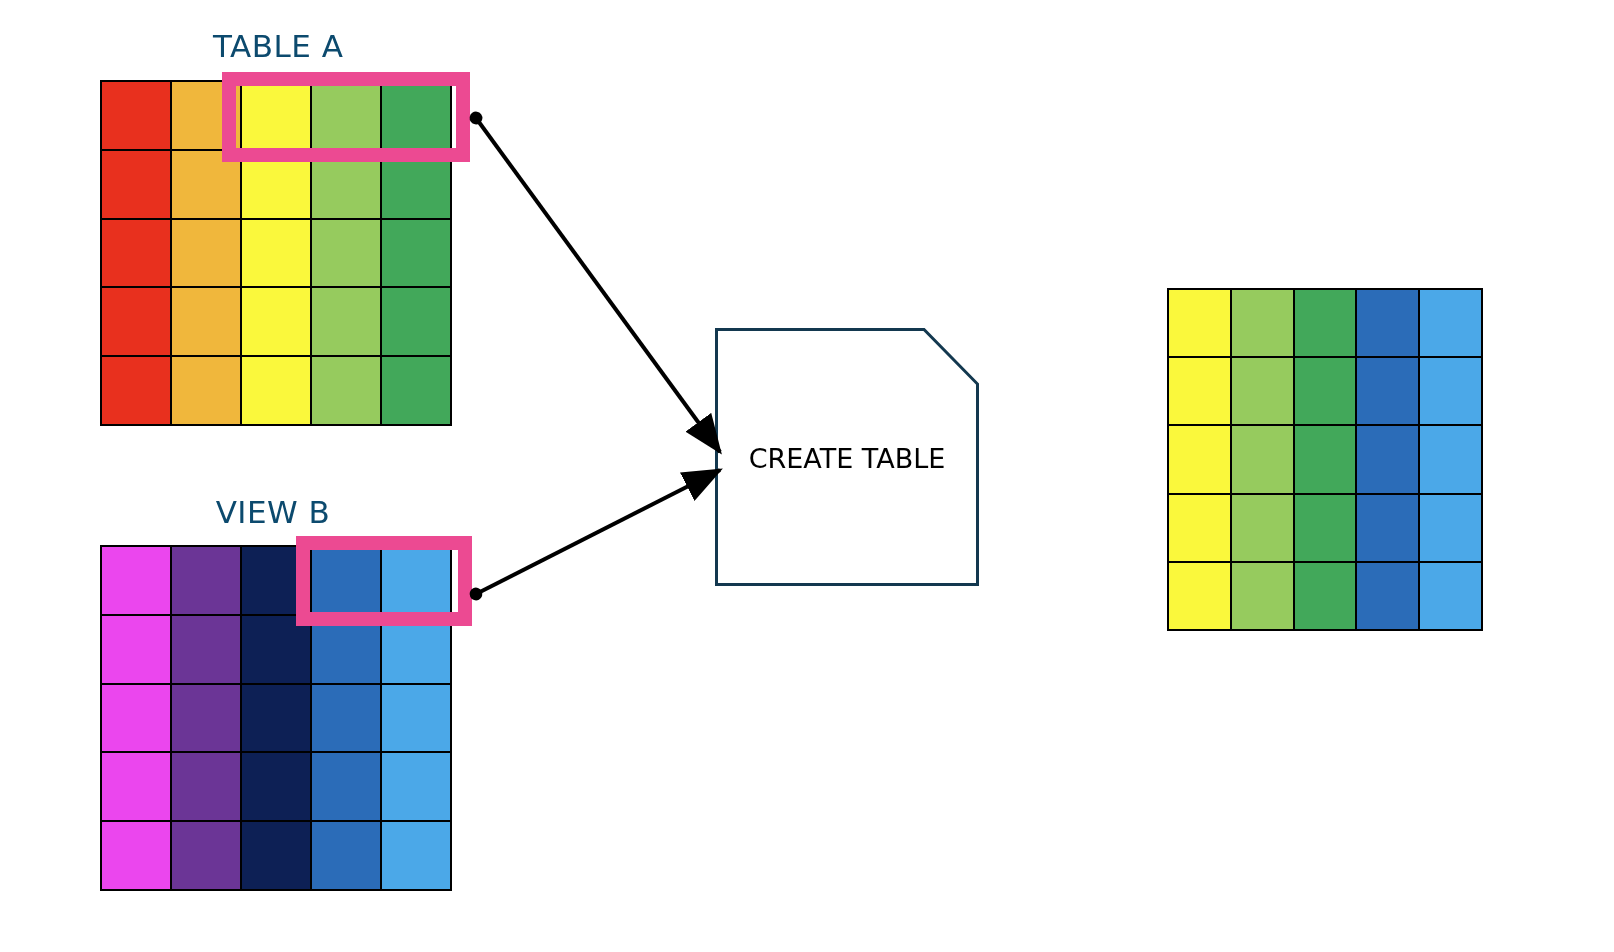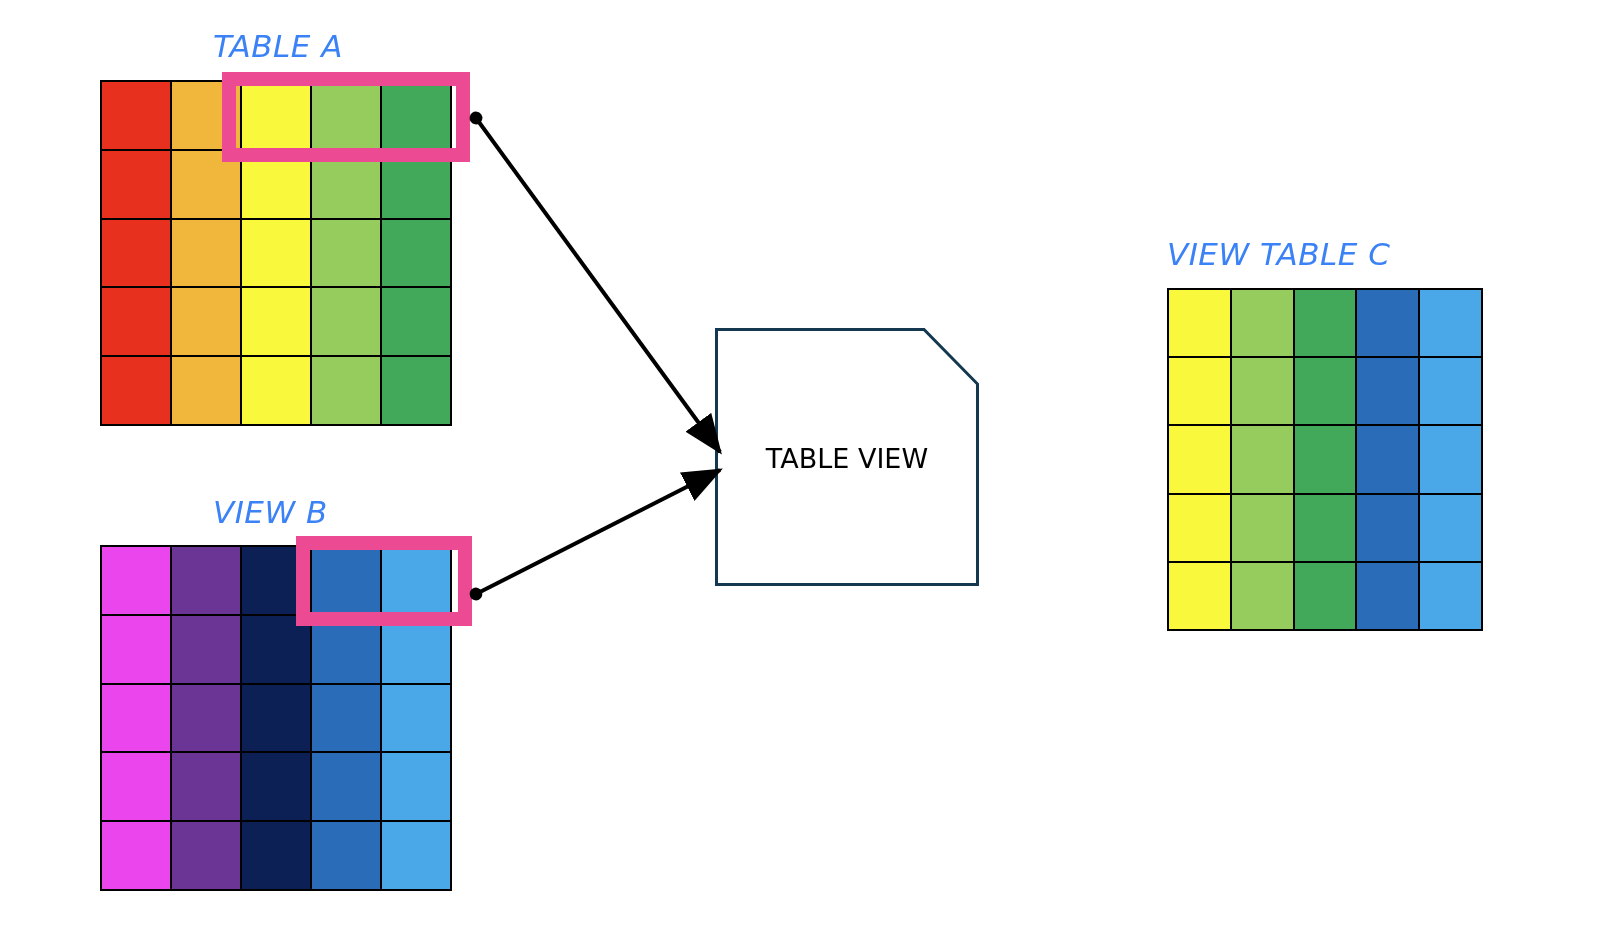--- a/index.html
+++ b/index.html
@@ -19,24 +19,24 @@
     background: #ffffff;
   }
 
   
   .tbl-title {
     position: absolute;
     font-family: "DejaVu Sans", "Liberation Sans", sans-serif;
     font-size: 31px;
     font-weight: 400;
     letter-spacing: 0.5px;
-    color: #3b82f6;
+    color: #0c4a6e;
     white-space: nowrap;
+    text-align: center;
     line-height: 1;
-    font-style: italic;
   }
 
   
   .grid {
     position: absolute;
     display: grid;
     background: #000000;
     border: 2px solid #000000;
     gap: 2px;
   }
@@ -139,21 +139,20 @@
       <div class="cell" style="background: rgb(75, 168, 232);"></div>
       <div class="cell" style="background: rgb(235, 70, 238);"></div>
       <div class="cell" style="background: rgb(107, 53, 150);"></div>
       <div class="cell" style="background: rgb(13, 32, 85);"></div>
       <div class="cell" style="background: rgb(43, 108, 184);"></div>
       <div class="cell" style="background: rgb(75, 168, 232);"></div>
     </div>
 
   <div class="highlight" style="left:296px; top:536px; width:176px; height:90px;"></div>
 
-  <div class="tbl-title" style="left:1167px; top:239px; width:316px;">VIEW TABLE C</div>
 
   <div class="grid cols5 rows5" id="grid-c" style="left: 1167px; top: 288px; width: 316px; height: 343px; grid-template-columns: repeat(5, 1fr); grid-template-rows: repeat(5, 1fr);">
       <div class="cell" style="background: rgb(250, 248, 60);"></div>
       <div class="cell" style="background: rgb(150, 203, 94);"></div>
       <div class="cell" style="background: rgb(66, 168, 90);"></div>
       <div class="cell" style="background: rgb(43, 108, 184);"></div>
       <div class="cell" style="background: rgb(75, 168, 232);"></div>
       <div class="cell" style="background: rgb(250, 248, 60);"></div>
       <div class="cell" style="background: rgb(150, 203, 94);"></div>
       <div class="cell" style="background: rgb(66, 168, 90);"></div>
@@ -174,21 +173,21 @@
       <div class="cell" style="background: rgb(66, 168, 90);"></div>
       <div class="cell" style="background: rgb(43, 108, 184);"></div>
       <div class="cell" style="background: rgb(75, 168, 232);"></div>
     </div>
 
   <div class="note" style="left:715px; top:328px; width:264px; height:258px;">
     <svg width="264" height="258" viewBox="0 0 264 258">
       <path d="M1.5 1.5 H209 L262.5 56 V256.5 H1.5 Z" fill="#FFFFFF" stroke="#13384F" stroke-width="3" stroke-linejoin="miter"></path>
     </svg>
     <div class="note-text" style="top:112px;">
-      <div>TABLE VIEW</div>
+      <div>CREATE TABLE</div>
     </div>
   </div>
 
   <svg id="arrows" viewBox="0 0 1614 952">
     <defs>
       <marker id="arrowhead" markerWidth="10" markerHeight="8" refX="9.2" refY="4" orient="auto" markerUnits="strokeWidth">
         <path d="M0,0 L10,4 L0,8 Z" fill="#000000"></path>
       </marker>
       <marker id="tailtick" markerWidth="6" markerHeight="6" refX="3" refY="3" orient="auto" markerUnits="strokeWidth">
         <circle cx="3" cy="3" r="1.6" fill="#000000"></circle>

